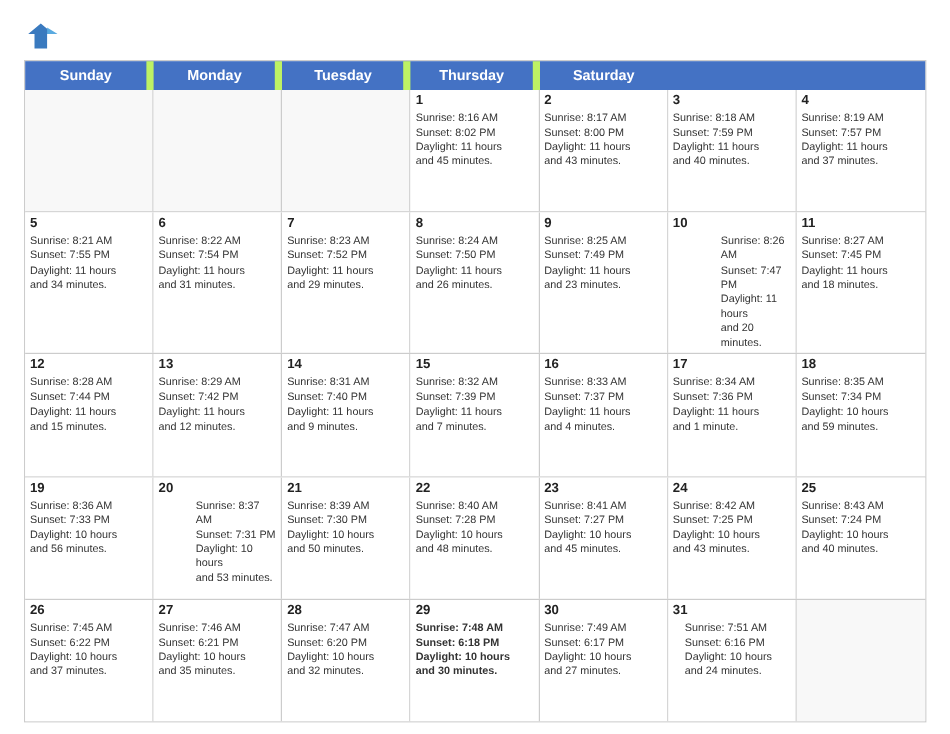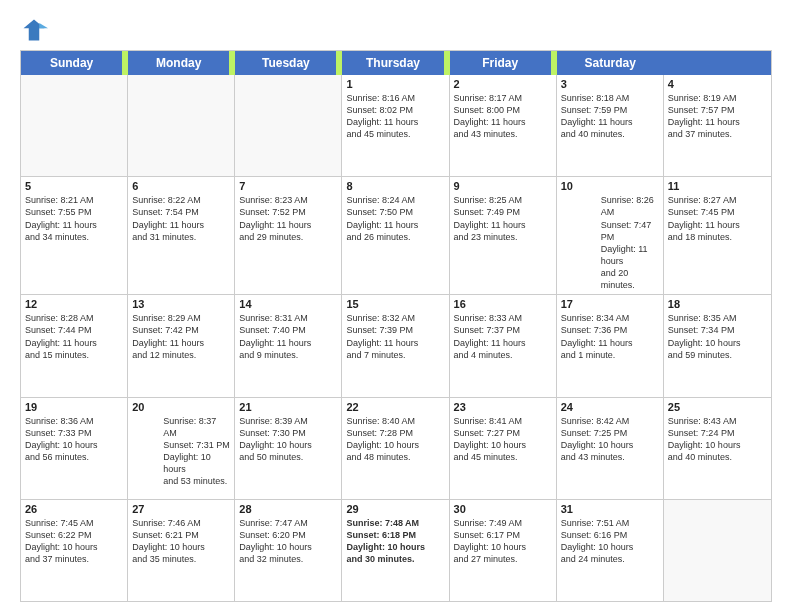--- a/index.html
+++ b/index.html
@@ -128,21 +128,20 @@
       <div class="subtitle"></div>
     </div>
   </div>
 
   <div class="calendar">
     <div class="cal-header-row">
     <div class="cal-header-cell">Sunday</div>
         <div class="cal-header-cell">Monday</div>
         <div class="cal-header-cell">Tuesday</div>
         <div class="cal-header-cell">Thursday</div>
-        <div class="cal-header-cell">Friday</div>
         <div class="cal-header-cell">Saturday</div>
       </div>
     <div class="cal-body">
     <div class="cal-row">
           <div class="cal-cell empty"></div>
           <div class="cal-cell empty"></div>
           <div class="cal-cell empty"></div>
           <div class="cal-cell">
             <span class="day-num">1</span>
             <div class="cell-text" style="white-space: pre-line;">Sunrise: 8:16 AM
@@ -356,21 +355,21 @@
           </div>
           <div class="cal-cell">
             <span class="day-num">30</span>
             <div class="cell-text" style="white-space: pre-line;">Sunrise: 7:49 AM
 Sunset: 6:17 PM
 Daylight: 10 hours
 and 27 minutes.</div>
           </div>
           <div class="cal-cell">
             <span class="day-num">31</span>
-            <div class="cell-text" style="white-space: pre-line;">Sunrise: 7:51 AM
+            <div class="cell-text" style="white-space: pre-line; margin-left: 10px;">Sunrise: 7:51 AM
 Sunset: 6:16 PM
 Daylight: 10 hours
 and 24 minutes.</div>
           </div>
           <div class="cal-cell empty"></div>
         </div>
       </div>
   </div>
 </div>
 

